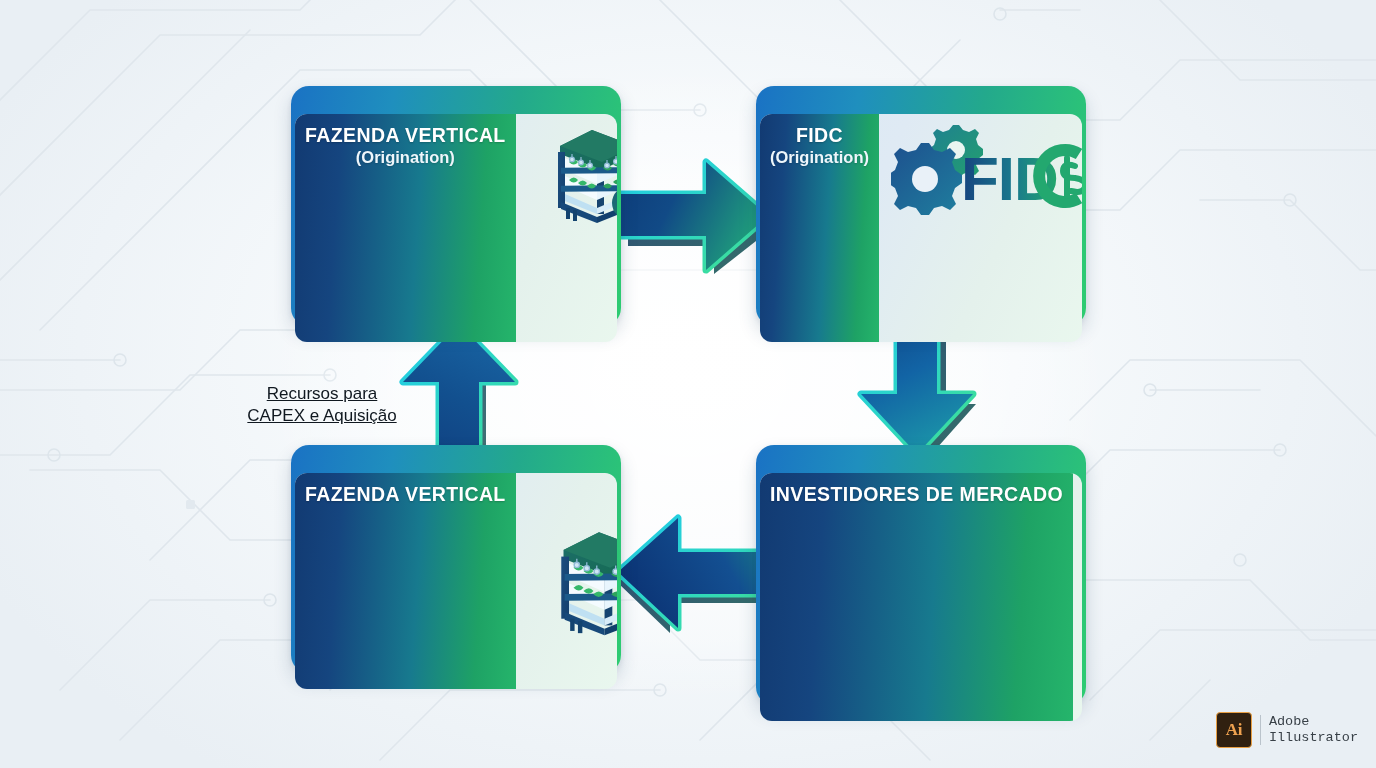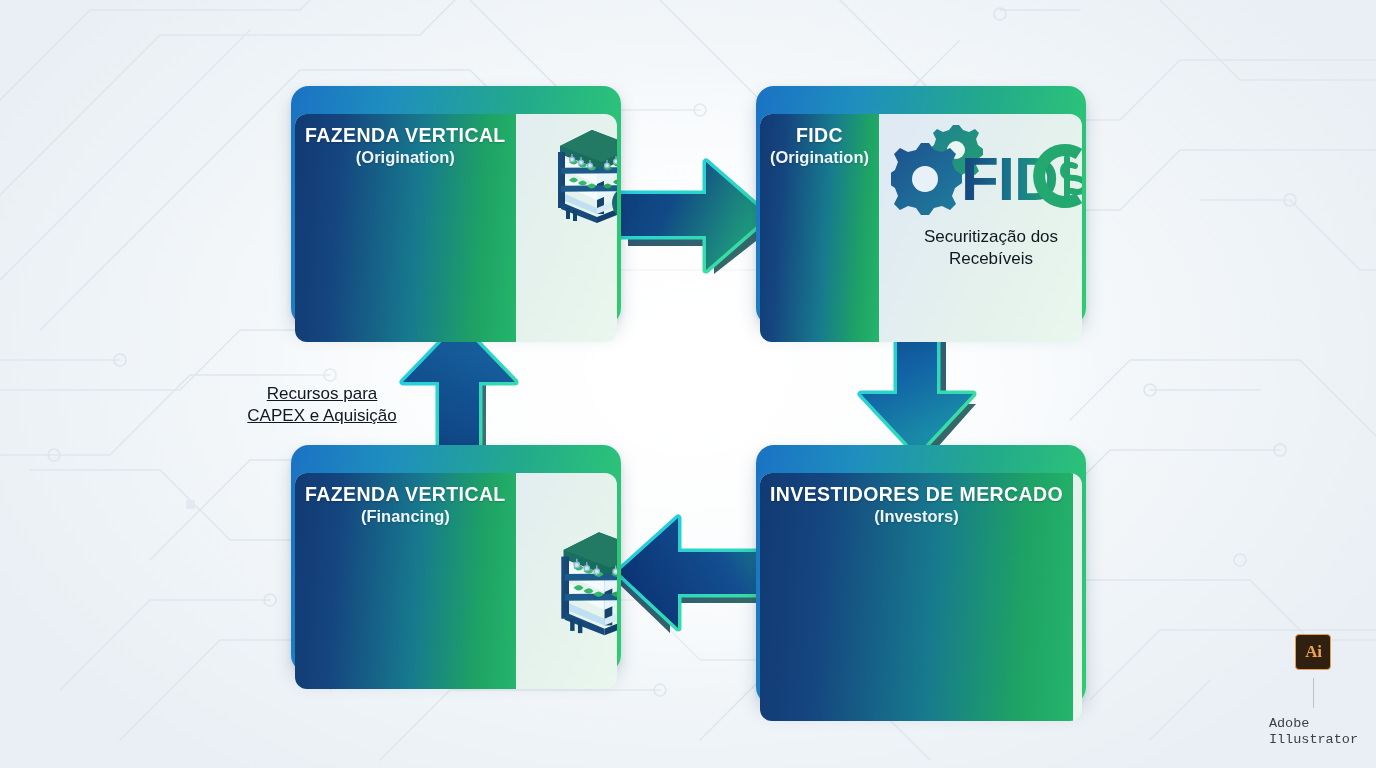--- a/index.html
+++ b/index.html
@@ -127,21 +127,20 @@
 
   
   #watermark {
     position: absolute;
     right: 18px;
     bottom: 20px;
     display: flex;
     align-items: center;
     gap: 8px;
     opacity: 0.97;
-    flex-direction: column;
   }
   #ai-badge {
     width: 34px;
     height: 34px;
     border-radius: 4px;
     background: #2b1a09;
     border: 1.6px solid #e99d3e;
     display: flex;
     align-items: center;
     justify-content: center;
@@ -423,42 +422,36 @@
           </g>
 
           <text x="70" y="76" font-family="'Liberation Sans', sans-serif" font-size="62" font-weight="bold" fill="url(#gFidcText)" letter-spacing="-1">FID</text>
 
           <g>
             <path d="M188 30 a26 26 0 1 0 0 44" fill="none" stroke="#23a86f" stroke-width="12" stroke-linecap="butt"></path>
             <path d="M176 34 v38" stroke="#23a86f" stroke-width="6" stroke-linecap="round"></path>
             <path d="M184 42 q-12 -4 -12 5 q0 7 12 7 q12 2 10 9 q-2 7 -14 4" fill="none" stroke="#23a86f" stroke-width="6" stroke-linecap="round"></path>
           </g>
         </svg>
-        <div class="card-caption">
-          <span>Securitização dos</span><br>
-          <span>Recebíveis</span>
-        </div>
       </div>
     </div>
   </div>
 
   <div class="card" id="card-investors">
     <div class="card-inner">
       <div class="card-header">
         <div class="card-title">INVESTIDORES DE MERCADO</div>
-        <div class="card-subtitle">(Investors)</div>
       </div>
     </div>
   </div>
 
   <div class="card" id="card-financing">
     <div class="card-inner">
       <div class="card-header">
         <div class="card-title">FAZENDA VERTICAL</div>
-        <div class="card-subtitle">(Financing)</div>
       </div>
       <div class="card-body" style="justify-content:center;">
         <svg class="card-icon" width="142" height="112" viewBox="0 0 128 100">
           <path d="M32 22 L64 6 L106 22 L106 30 L74 46 L32 30 Z" fill="url(#gFarmRoof)"></path>
           <path d="M32 22 L64 6 L106 22 L74 38 Z" fill="#227a64"></path>
           <rect x="30" y="28" width="7" height="56" fill="url(#gFarmBody)"></rect>
           <rect x="69" y="44" width="7" height="46" fill="#16446f"></rect>
           <path d="M37 34 L69 49 L69 60 L37 46 Z" fill="#f4fbff"></path>
           <path d="M69 49 L103 34 L103 45 L69 60 Z" fill="#e8f5fd"></path>
           <rect x="33" y="44" width="74" height="6" fill="#1b5a8a" transform="skewY(-0.5)"></rect>

